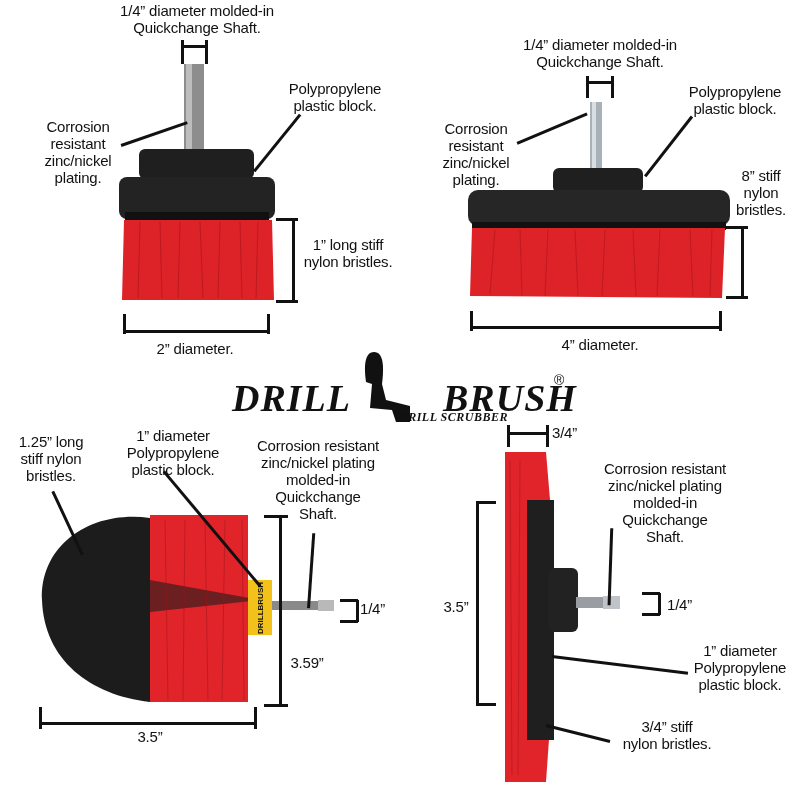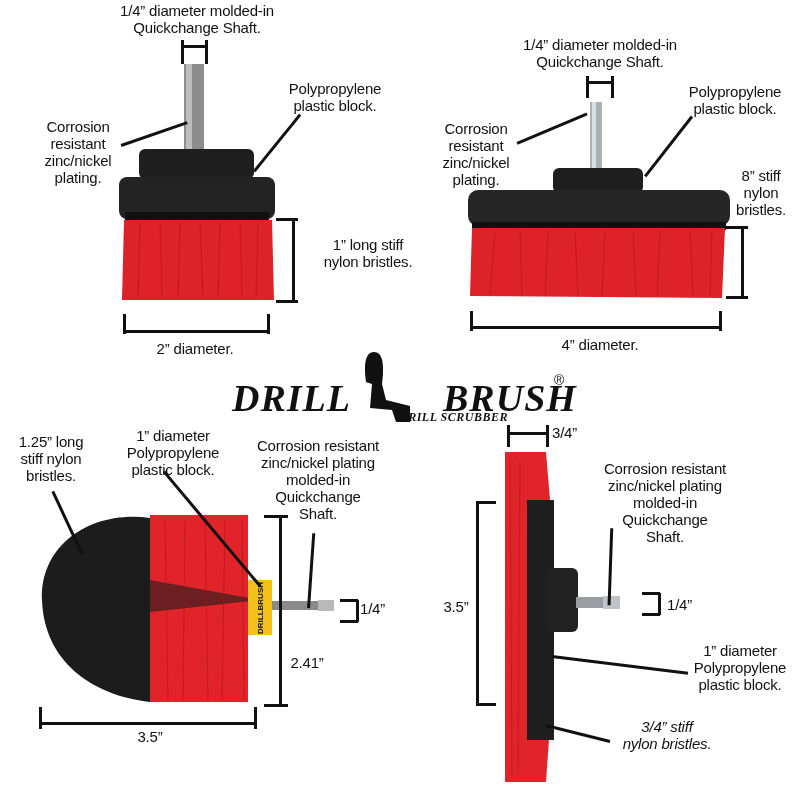--- a/index.html
+++ b/index.html
@@ -50,21 +50,21 @@
   <div class="lbl" style="left:32px;top:118px;width:92px;">Corrosion
 resistant
 zinc/nickel
 plating.</div>
   <div class="line" style="left:121px;top:144px;width:70px;transform:rotate(-19deg);"></div>
 
   <div class="lbl" style="left:280px;top:80px;width:110px;">Polypropylene
 plastic block.</div>
   <div class="line" style="left:254px;top:170px;width:73px;transform:rotate(-51deg);"></div>
 
-  <div class="lbl" style="left:296px;top:236px;width:104px;margin-left:20px;">1” long stiff
+  <div class="lbl" style="left:296px;top:236px;width:104px;">1” long stiff
 nylon bristles.</div>
   <div class="dim" style="left:292px;top:218px;width:2.5px;height:84px;"></div>
   <div class="dim" style="left:276px;top:218px;width:22px;height:2.5px;"></div>
   <div class="dim" style="left:276px;top:300px;width:22px;height:2.5px;"></div>
 
   <div class="dim" style="left:124px;top:330px;width:145px;height:2.5px;"></div>
   <div class="dim" style="left:123px;top:314px;width:2.5px;height:20px;"></div>
   <div class="dim" style="left:267px;top:314px;width:2.5px;height:20px;"></div>
   <div class="lbl" style="left:130px;top:340px;width:130px;text-align:center;">2” diameter.</div>
 </div>
@@ -164,21 +164,21 @@
   <div class="line" style="left:314px;top:532px;width:75px;transform:rotate(94deg);"></div>
 
   <div class="dim" style="left:356px;top:600px;width:2.5px;height:22px;"></div>
   <div class="dim" style="left:340px;top:599px;width:18px;height:2.5px;"></div>
   <div class="dim" style="left:340px;top:620px;width:18px;height:2.5px;"></div>
   <div class="lbl" style="left:360px;top:600px;width:40px;text-align:left;">1/4”</div>
 
   <div class="dim" style="left:279px;top:516px;width:2.5px;height:190px;"></div>
   <div class="dim" style="left:264px;top:515px;width:24px;height:2.5px;"></div>
   <div class="dim" style="left:264px;top:704px;width:24px;height:2.5px;"></div>
-  <div class="lbl" style="left:282px;top:654px;width:50px;">2.41”</div>
+  <div class="lbl" style="left:282px;top:654px;width:50px;">3.59”</div>
 
   <div class="dim" style="left:40px;top:722px;width:216px;height:2.5px;"></div>
   <div class="dim" style="left:39px;top:707px;width:2.5px;height:22px;"></div>
   <div class="dim" style="left:254px;top:707px;width:2.5px;height:22px;"></div>
   <div class="lbl" style="left:120px;top:728px;width:60px;">3.5”</div>
 </div>
 
 <div>
   <svg width="800" height="800" style="left:0;top:0;">
     <path d="M505 452 L546 452 L550 500 L550 725 L546 782 L505 782 Z" fill="#e0242a"></path>
@@ -211,16 +211,16 @@
   <div class="dim" style="left:476px;top:502px;width:2.5px;height:202px;"></div>
   <div class="dim" style="left:476px;top:501px;width:20px;height:2.5px;"></div>
   <div class="dim" style="left:476px;top:703px;width:20px;height:2.5px;"></div>
   <div class="lbl" style="left:436px;top:598px;width:40px;">3.5”</div>
 
   <div class="lbl" style="left:685px;top:642px;width:110px;">1” diameter
 Polypropylene
 plastic block.</div>
   <div class="line" style="left:552px;top:655px;width:137px;transform:rotate(7deg);"></div>
 
-  <div class="lbl" style="left:612px;top:718px;width:110px;font-style:italic;">3/4” stiff
+  <div class="lbl" style="left:612px;top:718px;width:110px;">3/4” stiff
 nylon bristles.</div>
   <div class="line" style="left:546px;top:724px;width:66px;transform:rotate(14deg);"></div>
 </div>
 
 </body></html>

